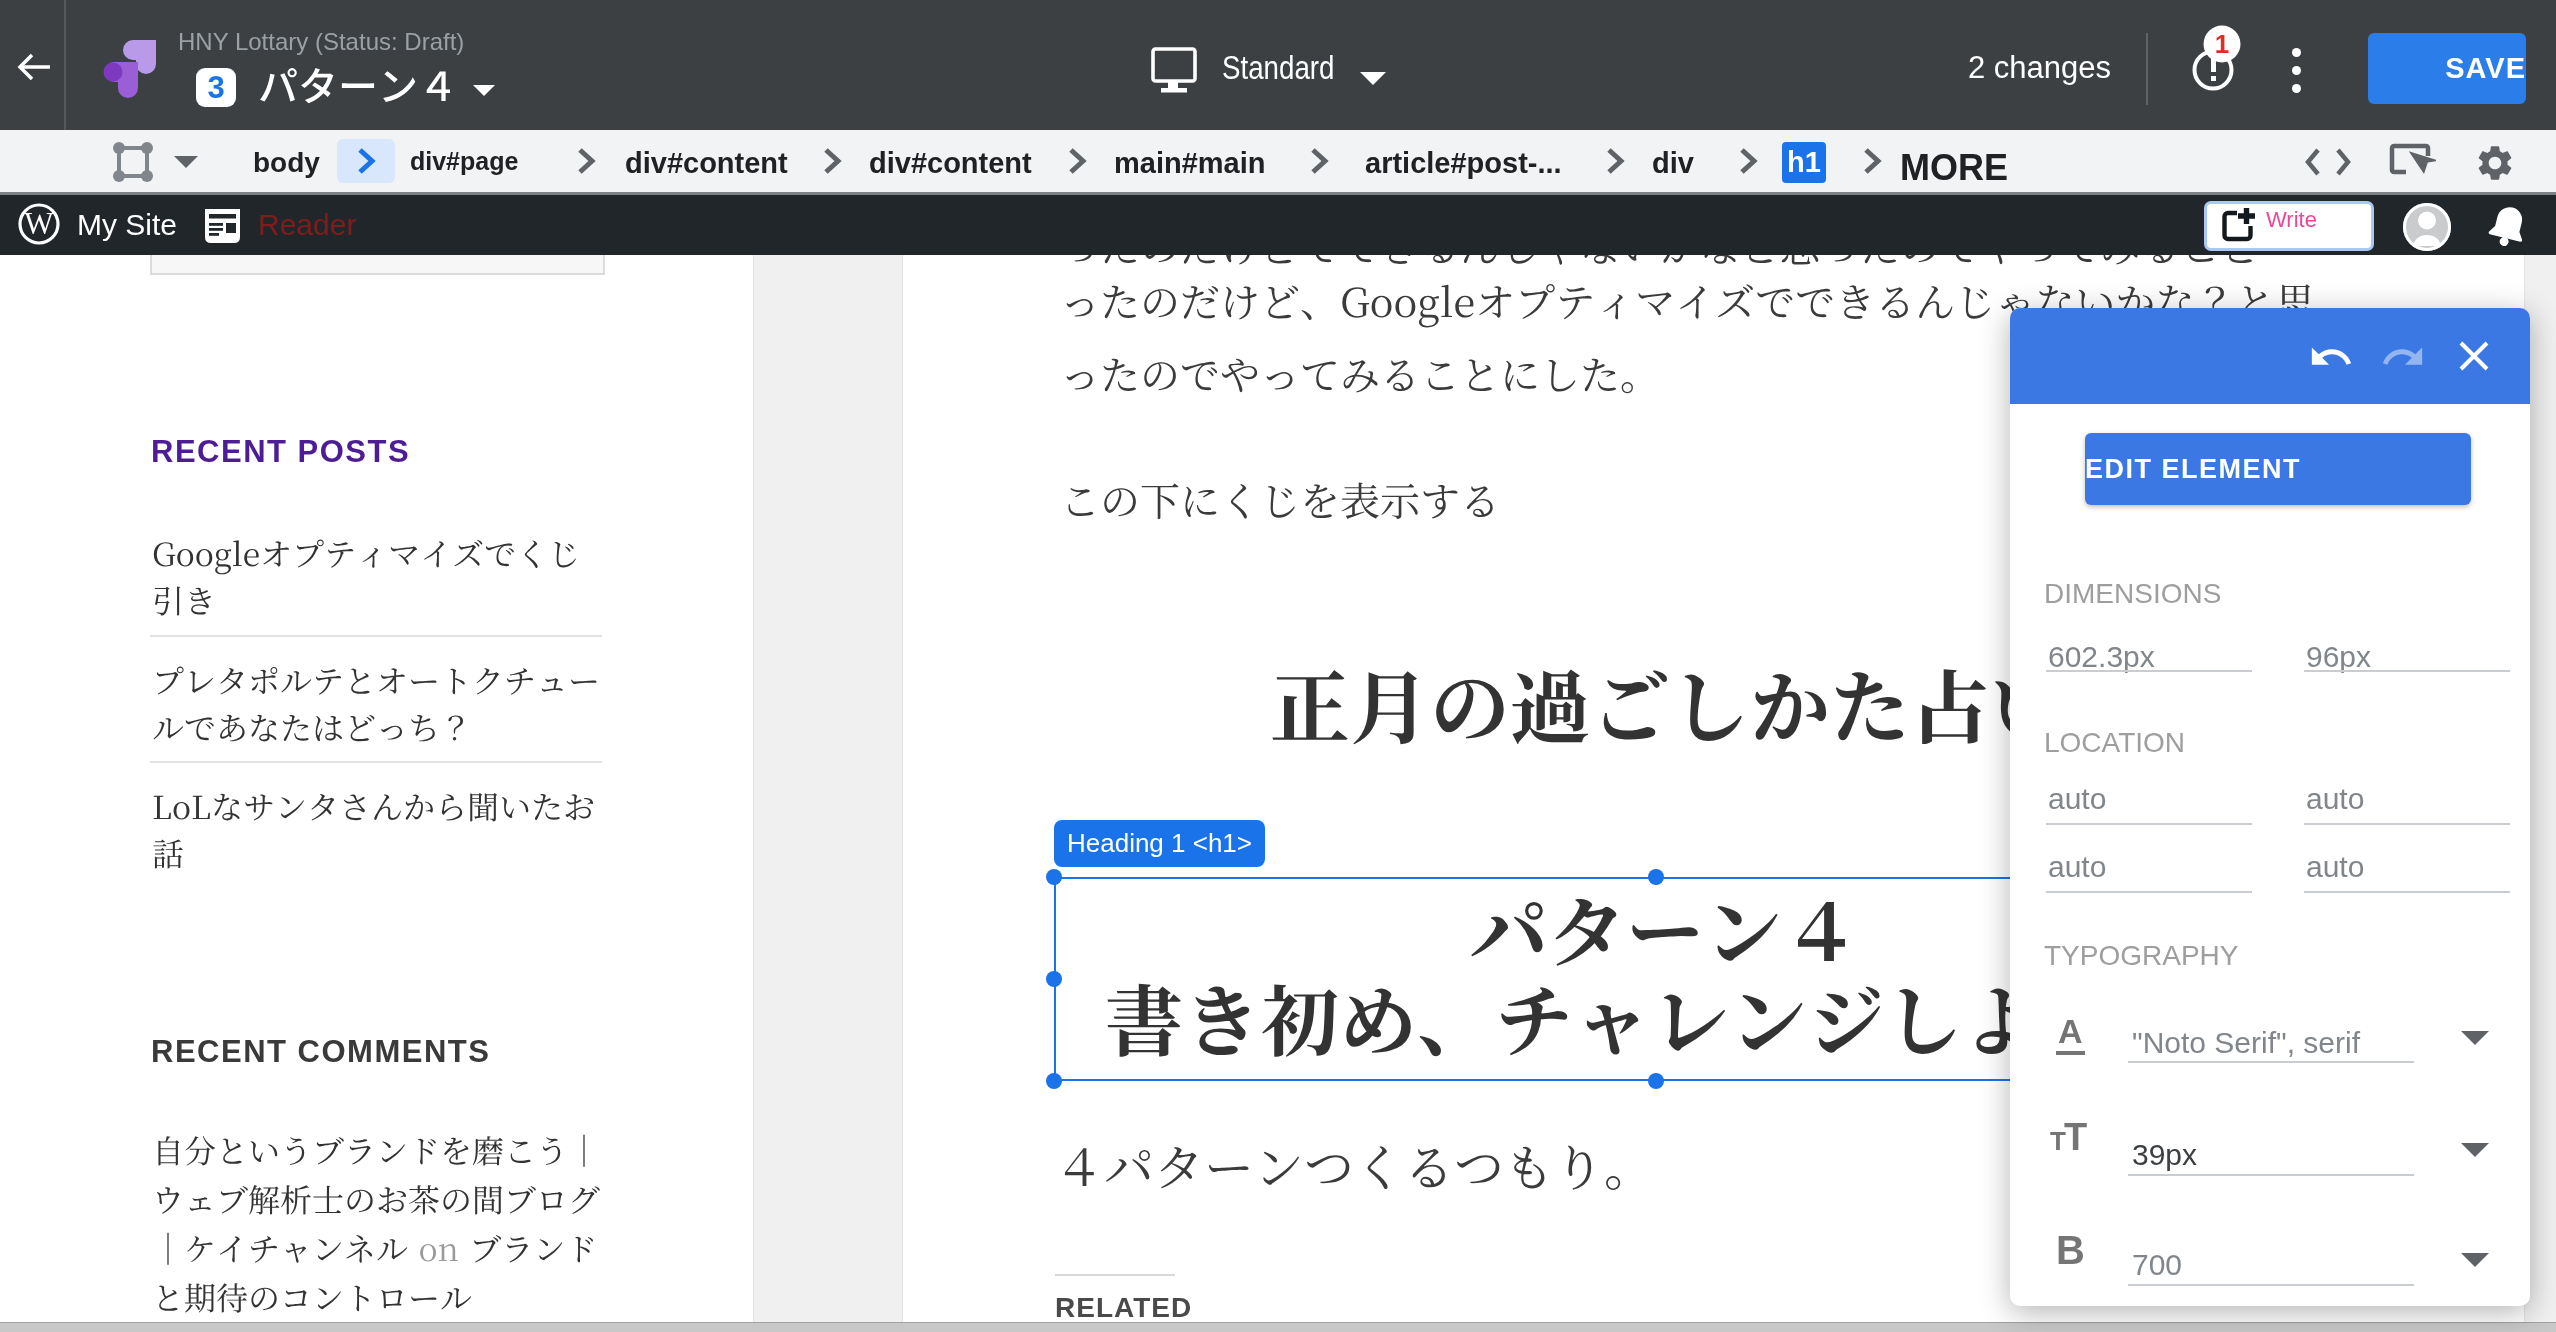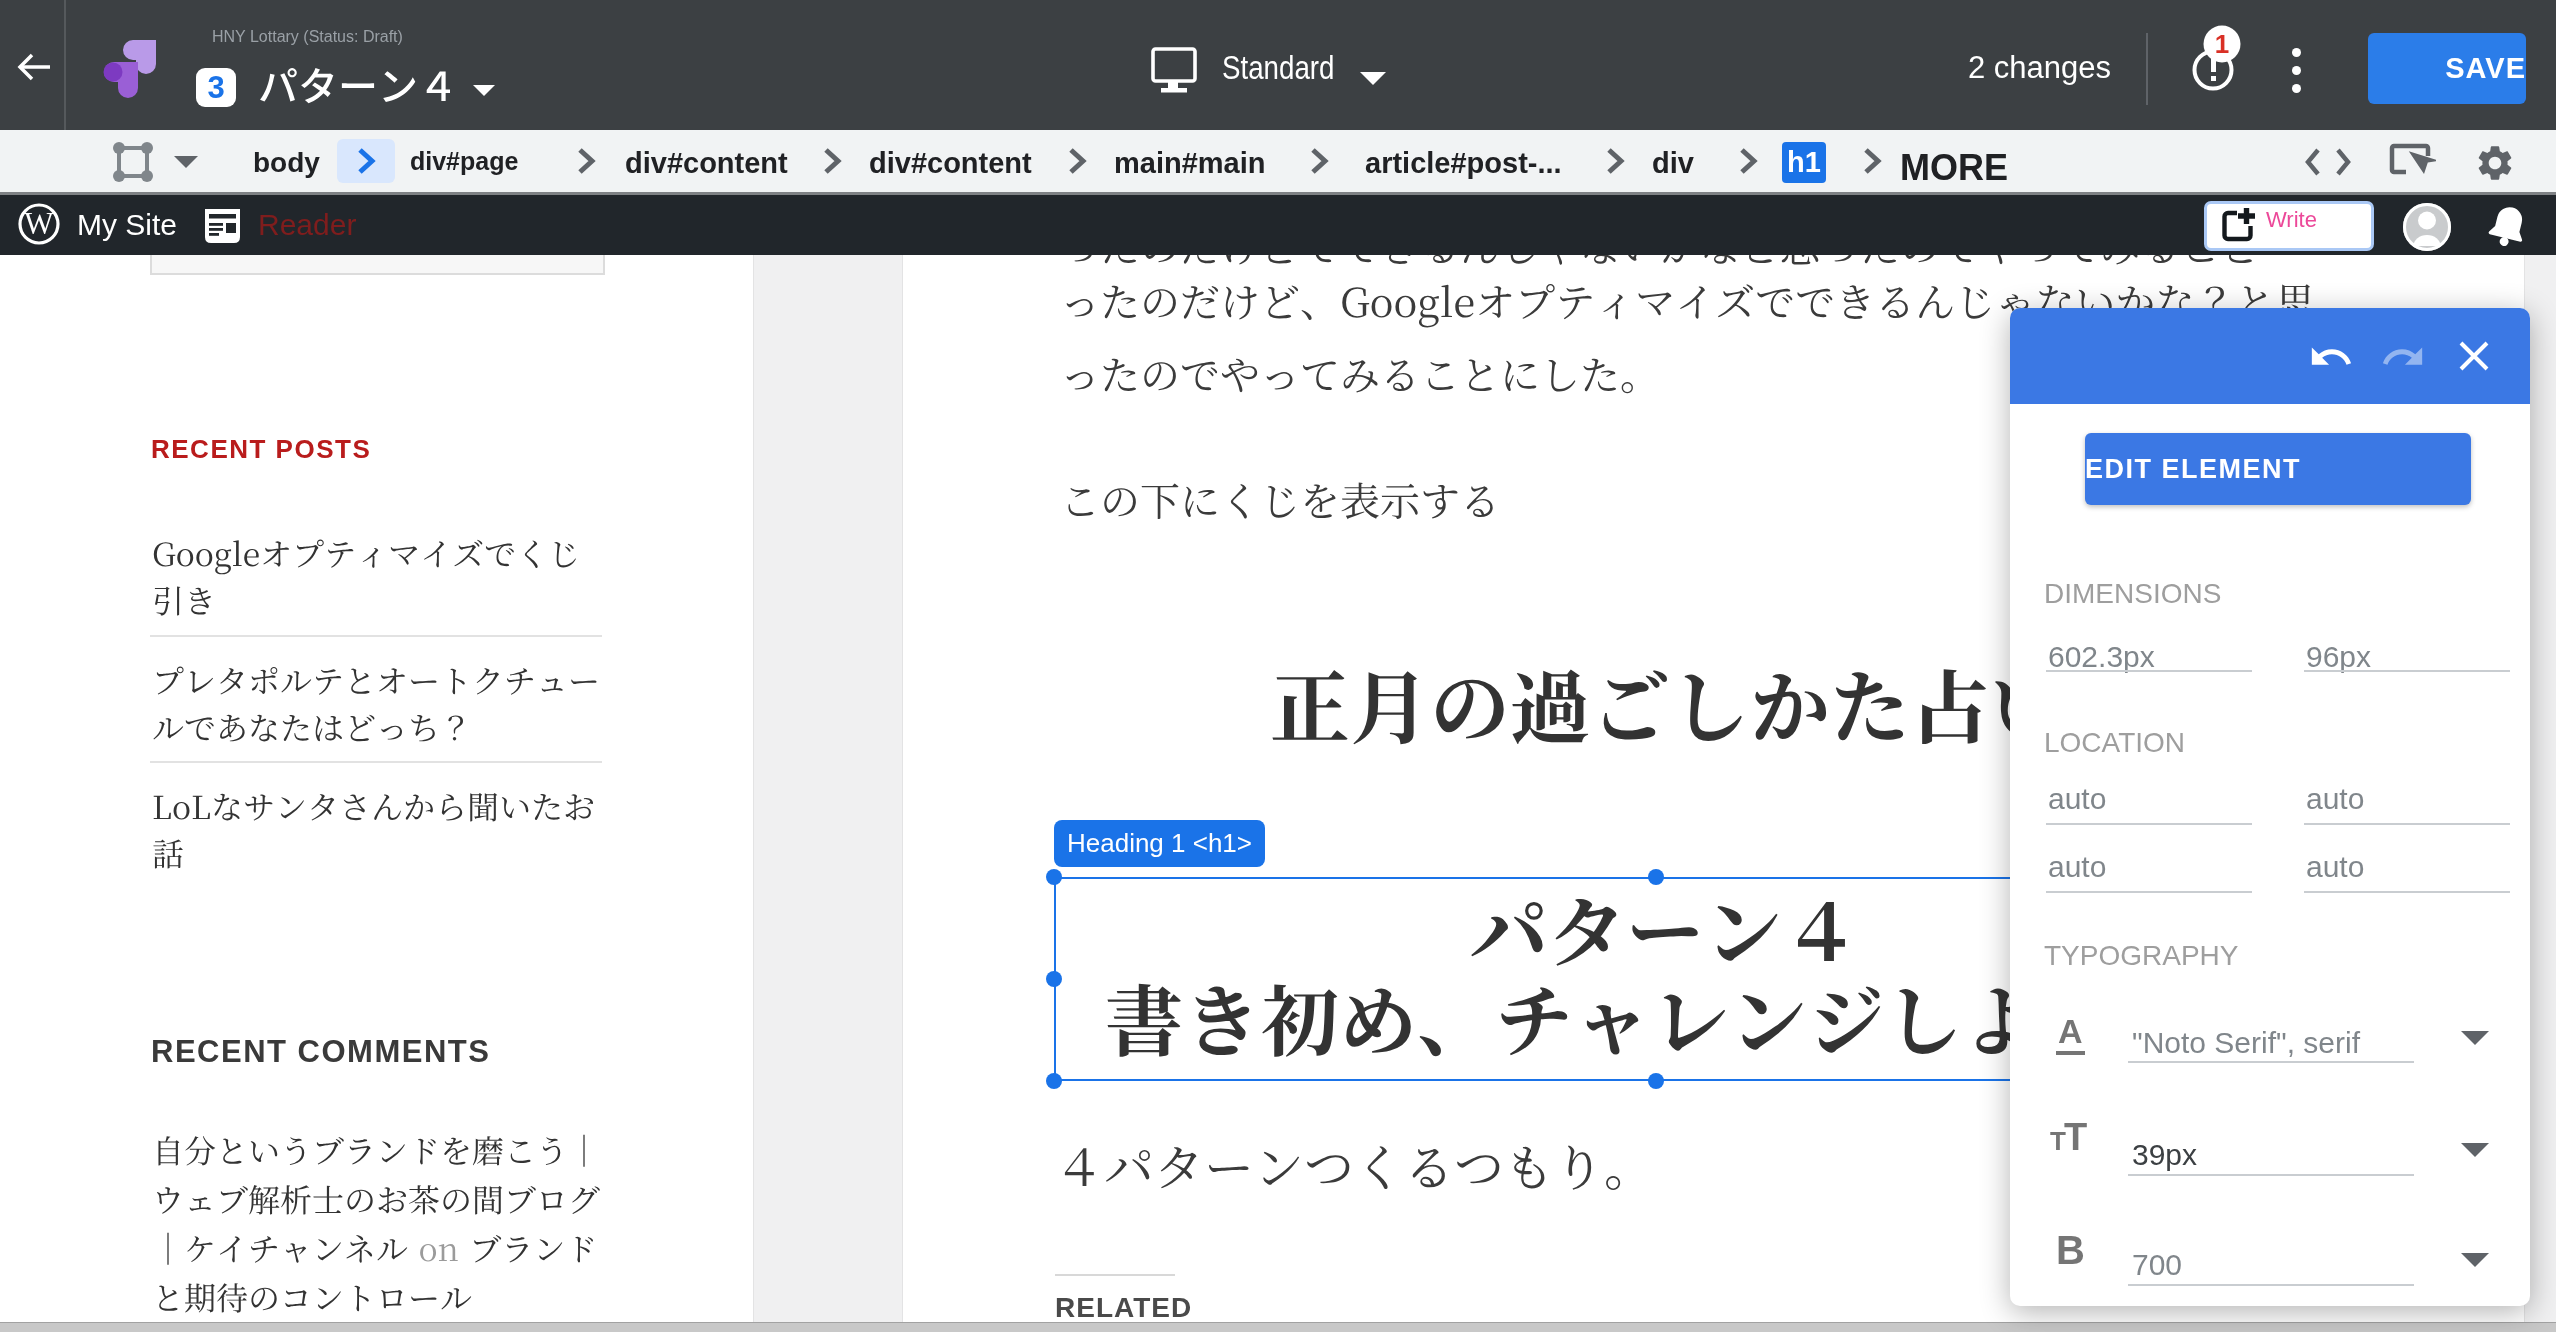--- a/index.html
+++ b/index.html
@@ -133,21 +133,21 @@
       <path id="s7_6b63" d="M82 748H731L802 838Q802 838 814 828Q827 818 848 802Q868 787 890 769Q912 751 930 736Q926 720 902 720H90ZM453 748H580V-17H453ZM31 -6H766L839 85Q839 85 852 74Q865 64 886 48Q906 33 928 15Q951 -3 970 -19Q966 -35 941 -35H39ZM510 397H700L769 485Q769 485 782 476Q794 466 814 450Q833 435 854 418Q876 400 894 385Q890 369 864 369H510ZM175 516 338 502Q337 492 329 484Q321 477 301 473V-16H175Z"></path>
       <path id="s7_904e" d="M332 499V543L441 499H853V470H435V116Q435 111 422 103Q409 95 389 89Q369 83 347 83H332ZM498 402V439L587 402H698V374H583V173Q583 170 572 164Q562 157 545 152Q528 146 510 146H498ZM544 246H706V218H544ZM614 658H776V630H614ZM814 499H805L849 550L951 475Q947 470 938 465Q930 460 918 457V173Q918 142 910 120Q901 98 874 86Q847 73 791 68Q790 88 787 103Q784 118 774 126Q766 135 752 142Q738 149 709 153V167Q709 167 727 166Q745 165 766 164Q788 162 796 162Q807 162 810 167Q814 172 814 180ZM415 784V828L526 784H713L760 844L874 765Q868 758 858 753Q848 748 829 745V486H724V756H516V486H415ZM668 402H660L700 443L783 381Q780 377 772 372Q765 368 754 366V211Q754 207 742 200Q730 194 714 188Q697 183 683 183H668ZM576 658V698L674 658H661V485H576ZM259 120Q286 93 314 76Q342 60 379 52Q416 43 466 40Q515 37 584 37Q641 37 708 38Q775 38 844 39Q914 40 976 41V29Q909 12 901 -67Q857 -67 802 -67Q748 -67 692 -67Q636 -67 585 -67Q513 -67 461 -60Q409 -53 370 -35Q332 -17 302 16Q273 50 248 103Q228 76 203 44Q178 13 153 -16Q128 -44 109 -65Q109 -74 105 -80Q101 -86 94 -89L31 37Q60 48 100 64Q139 81 182 100Q224 120 259 136ZM259 369V122L150 62V384H36L30 412H135L191 487L311 390Q305 384 293 378Q281 372 259 369ZM93 800Q167 786 210 761Q253 736 272 708Q290 679 289 652Q288 625 272 608Q256 590 232 588Q208 586 180 606Q176 640 161 674Q146 708 126 739Q106 770 85 794Z"></path>
       <path id="s7_ff01" d="M499 -13Q466 -13 444 9Q422 31 422 61Q422 93 444 116Q466 138 499 138Q532 138 554 116Q576 93 576 61Q576 31 554 9Q532 -13 499 -13ZM484 232 465 390Q450 474 442 530Q433 585 430 622Q426 659 426 685Q426 727 447 748Q468 769 499 769Q530 769 551 748Q572 727 572 685Q572 659 568 622Q565 585 557 530Q549 474 534 390L514 232Z"></path>
       <path id="s7_ff14" d="M540 0V688H562L237 257V281H807V184H205V271L568 755H666V0Z"></path>
     </defs>
   </svg>
 <div class="abs" style="left:0;top:255px;width:2556px;height:1077px;background:#fff"></div>
 <div class="abs" style="left:753px;top:255px;width:150px;height:1077px;background:#f0f0f1;border-left:1px solid #e3e3e4;border-right:1px solid #e3e3e4"></div>
 <div class="abs" style="left:2524px;top:255px;width:32px;height:1067px;background:#f0f0f1;border-left:1px solid #e3e3e4"></div>
 <div class="abs" style="left:150px;top:246px;width:455px;height:29px;border:2px solid #dcdcdc;background:#f7f7f7"></div>
-<div class="abs" style="left:151px;top:434px;font-size:26px;font-weight:bold;letter-spacing:1.5px;color:#b91c1c">RECENT POSTS</div>
+<div class="abs" style="left:151px;top:434px;font-size:31px;font-weight:bold;letter-spacing:1.5px;color:#4c1d95">RECENT POSTS</div>
 <div class="abs" style="left:151px;top:1034px;font-size:31px;font-weight:bold;letter-spacing:1.5px;color:#3a3a3a">RECENT COMMENTS</div>
 <div class="abs" style="left:150px;top:635px;width:452px;height:2px;background:#e2e2e2"></div>
 <div class="abs" style="left:150px;top:761px;width:452px;height:2px;background:#e2e2e2"></div>
 <div class="abs" style="left:1055px;top:1274px;width:120px;height:2px;background:#d8d8d8"></div>
 <div class="abs" style="left:1055px;top:1292px;font-size:28px;font-weight:bold;letter-spacing:1px;color:#4a4a4a">RELATED</div>
 <svg class="abs" style="left:0;top:0" width="2556" height="1332" viewBox="0 0 2556 1332">
 <g transform="translate(1060 262) scale(0.04000 -0.04000)">
       <g fill="#3b3b3b">
         <use href="#s4_3063" x="0"></use>
         <use href="#s4_305f" x="1000"></use>
@@ -479,21 +479,21 @@
       <path d="M36 20 H6"></path>
       <path d="M18 8 L6 20 L18 32"></path>
     </g>
   </svg>
 <div class="abs" style="left:64px;top:0;width:2px;height:130px;background:#55595c"></div>
 <svg class="abs" style="left:100px;top:36px" width="60" height="64" viewBox="0 0 60 64">
     <path d="M33 4 H56 V28 A10 10 0 0 1 36 28 V24 H33 A10 10 0 0 1 33 4 Z" fill="#b99ae8"></path>
     <path d="M14 26 H38 V52 A10 10 0 0 1 18 52 V46 H14 A10 10 0 0 1 14 26 Z" fill="#9a5fd6"></path>
     <circle cx="13" cy="36" r="9.5" fill="#7d3ac1"></circle>
   </svg>
-<div class="abs" style="left:212px;top:28px;font-size:16px;color:#9aa0a6">HNY Lottary (Status: Draft)</div>
+<div class="abs" style="left:178px;top:28px;font-size:24px;color:#9aa0a6">HNY Lottary (Status: Draft)</div>
 <div class="abs" style="left:196px;top:68px;width:40px;height:39px;background:#fff;border-radius:9px;color:#1a73e8;font-size:30px;font-weight:bold;text-align:center;line-height:39px;font-size:31px">3</div>
 <svg class="abs" style="left:0;top:0" width="600" height="130" viewBox="0 0 600 130">
     <g transform="translate(258 101) scale(0.04000 -0.04000)">
       <g fill="#ffffff">
         <use href="#n5_30d1" x="0"></use>
         <use href="#n5_30bf" x="1000"></use>
         <use href="#n5_30fc" x="2000"></use>
         <use href="#n5_30f3" x="3000"></use>
         <use href="#n5_ff14" x="4000"></use>
       </g>

